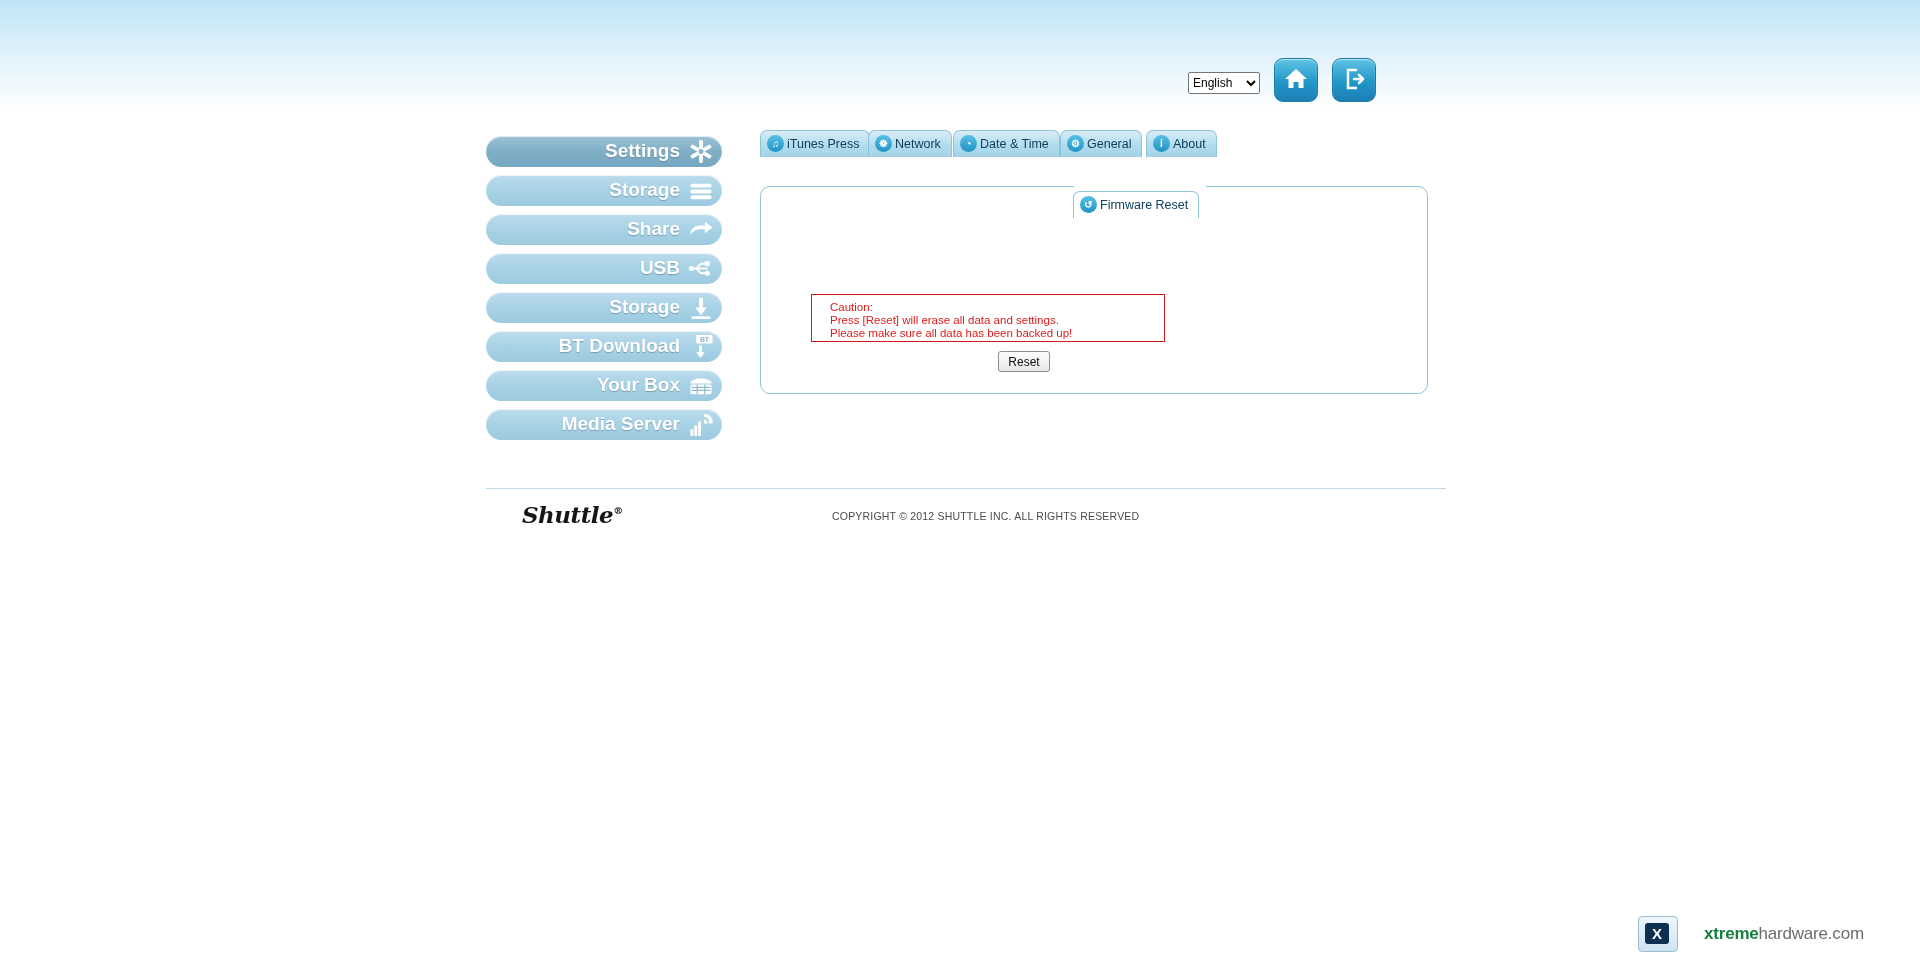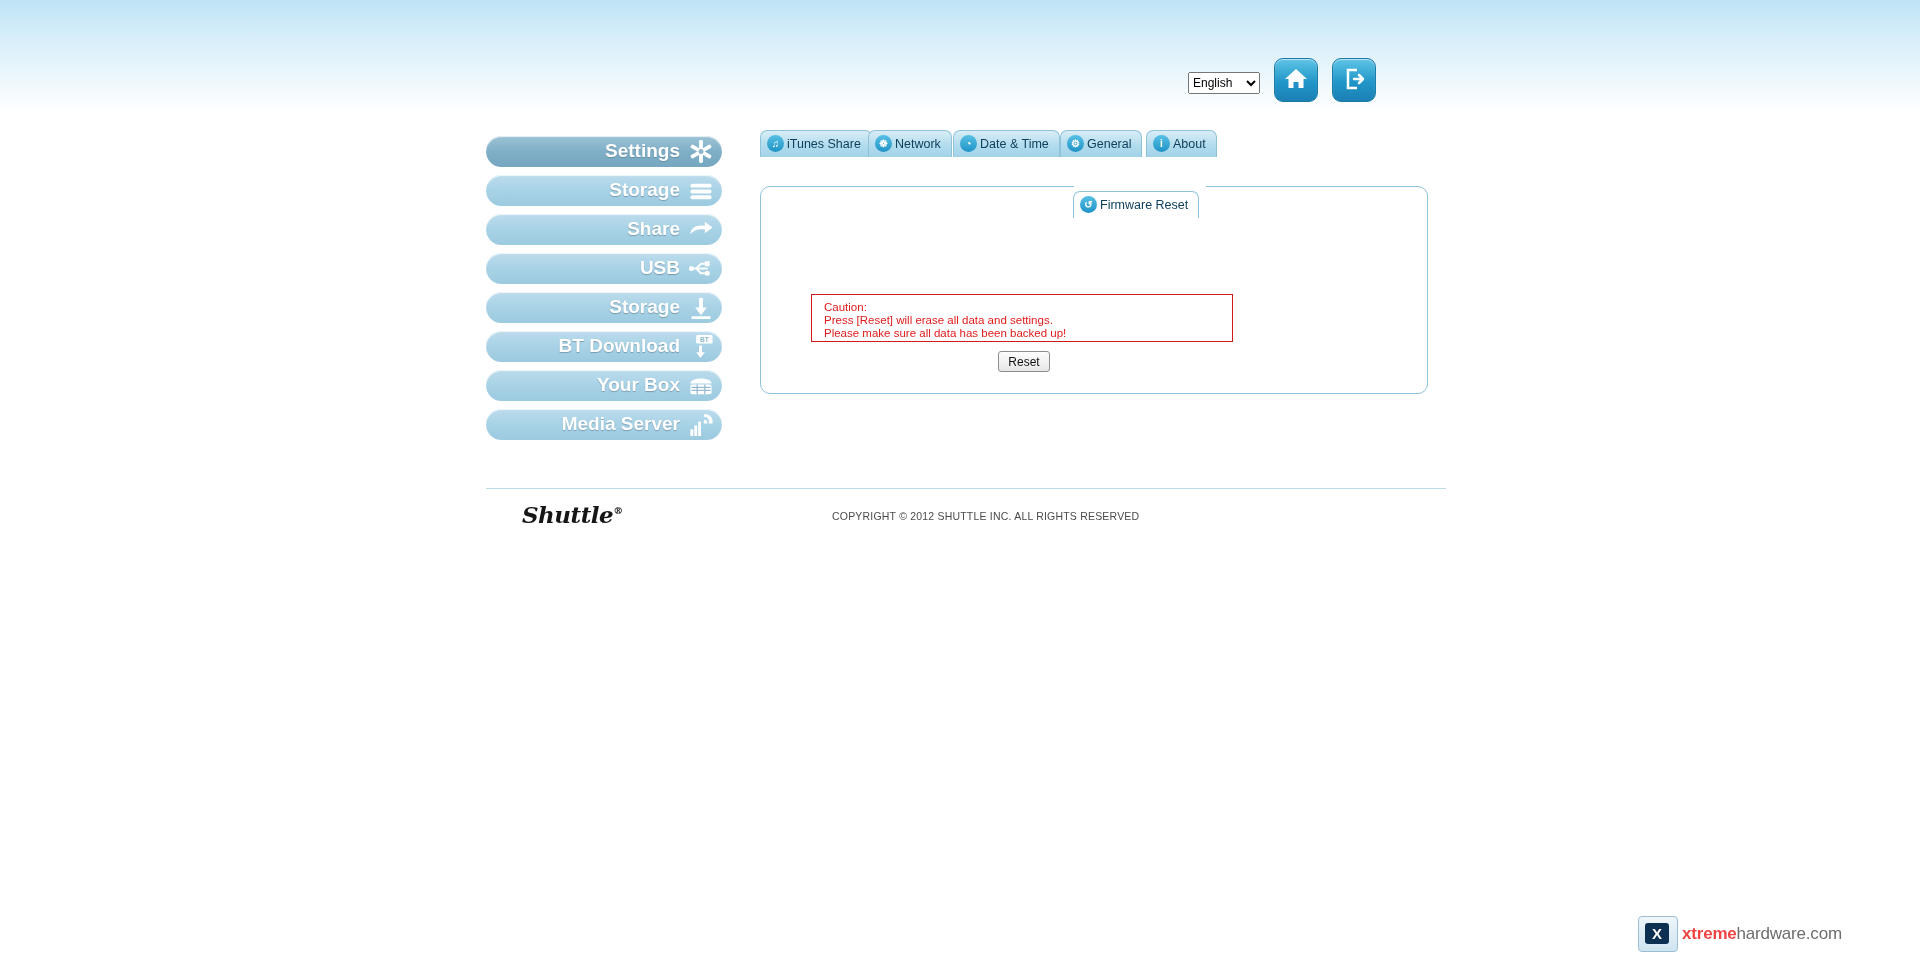--- a/index.html
+++ b/index.html
@@ -200,24 +200,24 @@
     position: absolute;
     top: -1px;
     height: 2px;
     background: #ffffff;
   }
 
   .caution-box {
     position: absolute;
     left: 51px;
     top: 164px;
-    width: 422px;
+    width: 354px;
     height: 48px;
     border: 1px solid #d11a1a;
-    padding: 6px 12px;
+    padding: 6px 18px;
     box-sizing: border-box;
   }
   .caution-line {
     color: #e01b1b;
     font-size: 11.5px;
     line-height: 12.8px;
     white-space: nowrap;
   }
 
   .reset-btn {
@@ -294,21 +294,21 @@
     line-height: 21px;
   }
   .wm-text {
     position: absolute;
     left: 44px;
     top: 8px;
     font-size: 17px;
     color: #6d6d6d;
     letter-spacing: -0.2px;
   }
-  .wm-text b { color: #ef4444; font-weight: bold; }
+  .wm-text b { color: #15803d; font-weight: bold; margin-left: 22px; }
 </style>
 </head>
 <body>
 
 <div class="header">
 
 
   <select class="lang-select">
     <option>English</option>
   </select>
@@ -421,21 +421,21 @@
         <path d="M16 8 C19 8 20 10 19.5 12 L16 12 Z"></path>
       </g>
     </svg>
   </div>
 </div>
 
 <div class="content">
 
   <div class="tabrow">
     <div class="tab row1" style="left:0px;">
-      <span class="tab-ico"><span>♫</span></span><span>iTunes Share</span>
+      <span class="tab-ico"><span>♫</span></span><span>iTunes Press</span>
     </div>
     <div class="tab row1" style="left:108px;">
       <span class="tab-ico"><span>☸</span></span><span>Network</span>
     </div>
     <div class="tab row1" style="left:193px;">
       <span class="tab-ico"><span>◔</span></span><span>Date &amp; Time</span>
     </div>
     <div class="tab row1" style="left:300px;">
       <span class="tab-ico"><span>⚙</span></span><span>General</span>
     </div>

